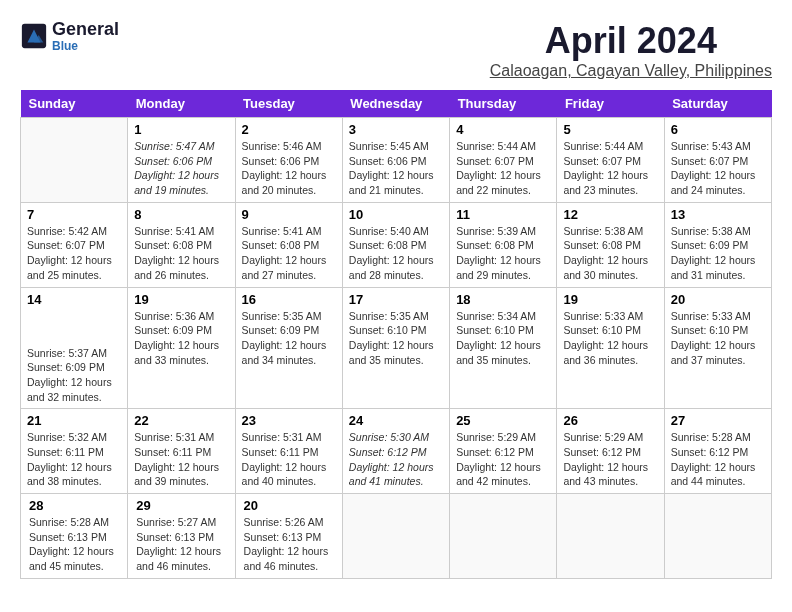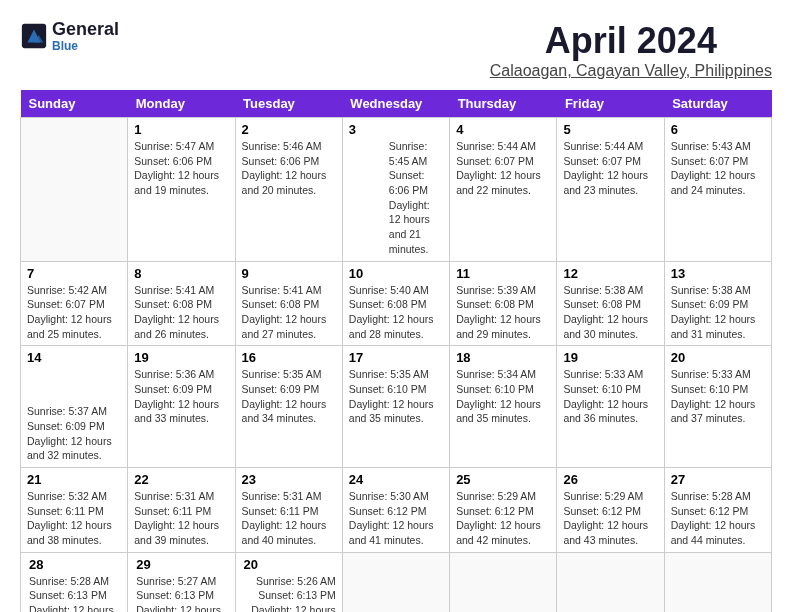--- a/index.html
+++ b/index.html
@@ -125,35 +125,35 @@
       <th class="day-header">Thursday</th>
       <th class="day-header">Friday</th>
       <th class="day-header">Saturday</th>
     </tr>
   </thead>
   <tbody id="calendar-body">
   <tr>
         <td class="empty-cell"></td>
         <td>
           <span class="day-number">1</span>
-          <div class="day-info" style="white-space: pre-line;">Sunrise: 5:47 AM
+          <div class="day-info" style="white-space: pre-line; font-style: italic;">Sunrise: 5:47 AM
 Sunset: 6:06 PM
 Daylight: 12 hours
 and 19 minutes.</div>
         </td>
         <td>
           <span class="day-number">2</span>
           <div class="day-info" style="white-space: pre-line;">Sunrise: 5:46 AM
 Sunset: 6:06 PM
 Daylight: 12 hours
 and 20 minutes.</div>
         </td>
         <td>
           <span class="day-number">3</span>
-          <div class="day-info" style="white-space: pre-line; margin-left: 40px;">Sunrise: 5:45 AM
+          <div class="day-info" style="white-space: pre-line;">Sunrise: 5:45 AM
 Sunset: 6:06 PM
 Daylight: 12 hours
 and 21 minutes.</div>
         </td>
         <td>
           <span class="day-number">4</span>
           <div class="day-info" style="white-space: pre-line;">Sunrise: 5:44 AM
 Sunset: 6:07 PM
 Daylight: 12 hours
 and 22 minutes.</div>
@@ -292,21 +292,21 @@
         </td>
         <td>
           <span class="day-number">23</span>
           <div class="day-info" style="white-space: pre-line;">Sunrise: 5:31 AM
 Sunset: 6:11 PM
 Daylight: 12 hours
 and 40 minutes.</div>
         </td>
         <td>
           <span class="day-number">24</span>
-          <div class="day-info" style="white-space: pre-line;">Sunrise: 5:30 AM
+          <div class="day-info" style="white-space: pre-line; font-style: italic;">Sunrise: 5:30 AM
 Sunset: 6:12 PM
 Daylight: 12 hours
 and 41 minutes.</div>
         </td>
         <td>
           <span class="day-number">25</span>
           <div class="day-info" style="white-space: pre-line;">Sunrise: 5:29 AM
 Sunset: 6:12 PM
 Daylight: 12 hours
 and 42 minutes.</div>
@@ -336,21 +336,21 @@
         </td>
         <td>
           <span class="day-number">29</span>
           <div class="day-info" style="white-space: pre-line;">Sunrise: 5:27 AM
 Sunset: 6:13 PM
 Daylight: 12 hours
 and 46 minutes.</div>
         </td>
         <td>
           <span class="day-number">20</span>
-          <div class="day-info" style="white-space: pre-line; text-align: right;">Sunrise: 5:26 AM
+          <div class="day-info" style="white-space: pre-line;">Sunrise: 5:26 AM
 Sunset: 6:13 PM
 Daylight: 12 hours
 and 46 minutes.</div>
         </td>
         <td class="empty-cell"></td>
         <td class="empty-cell"></td>
         <td class="empty-cell"></td>
         <td class="empty-cell"></td>
       </tr>
     </tbody>

